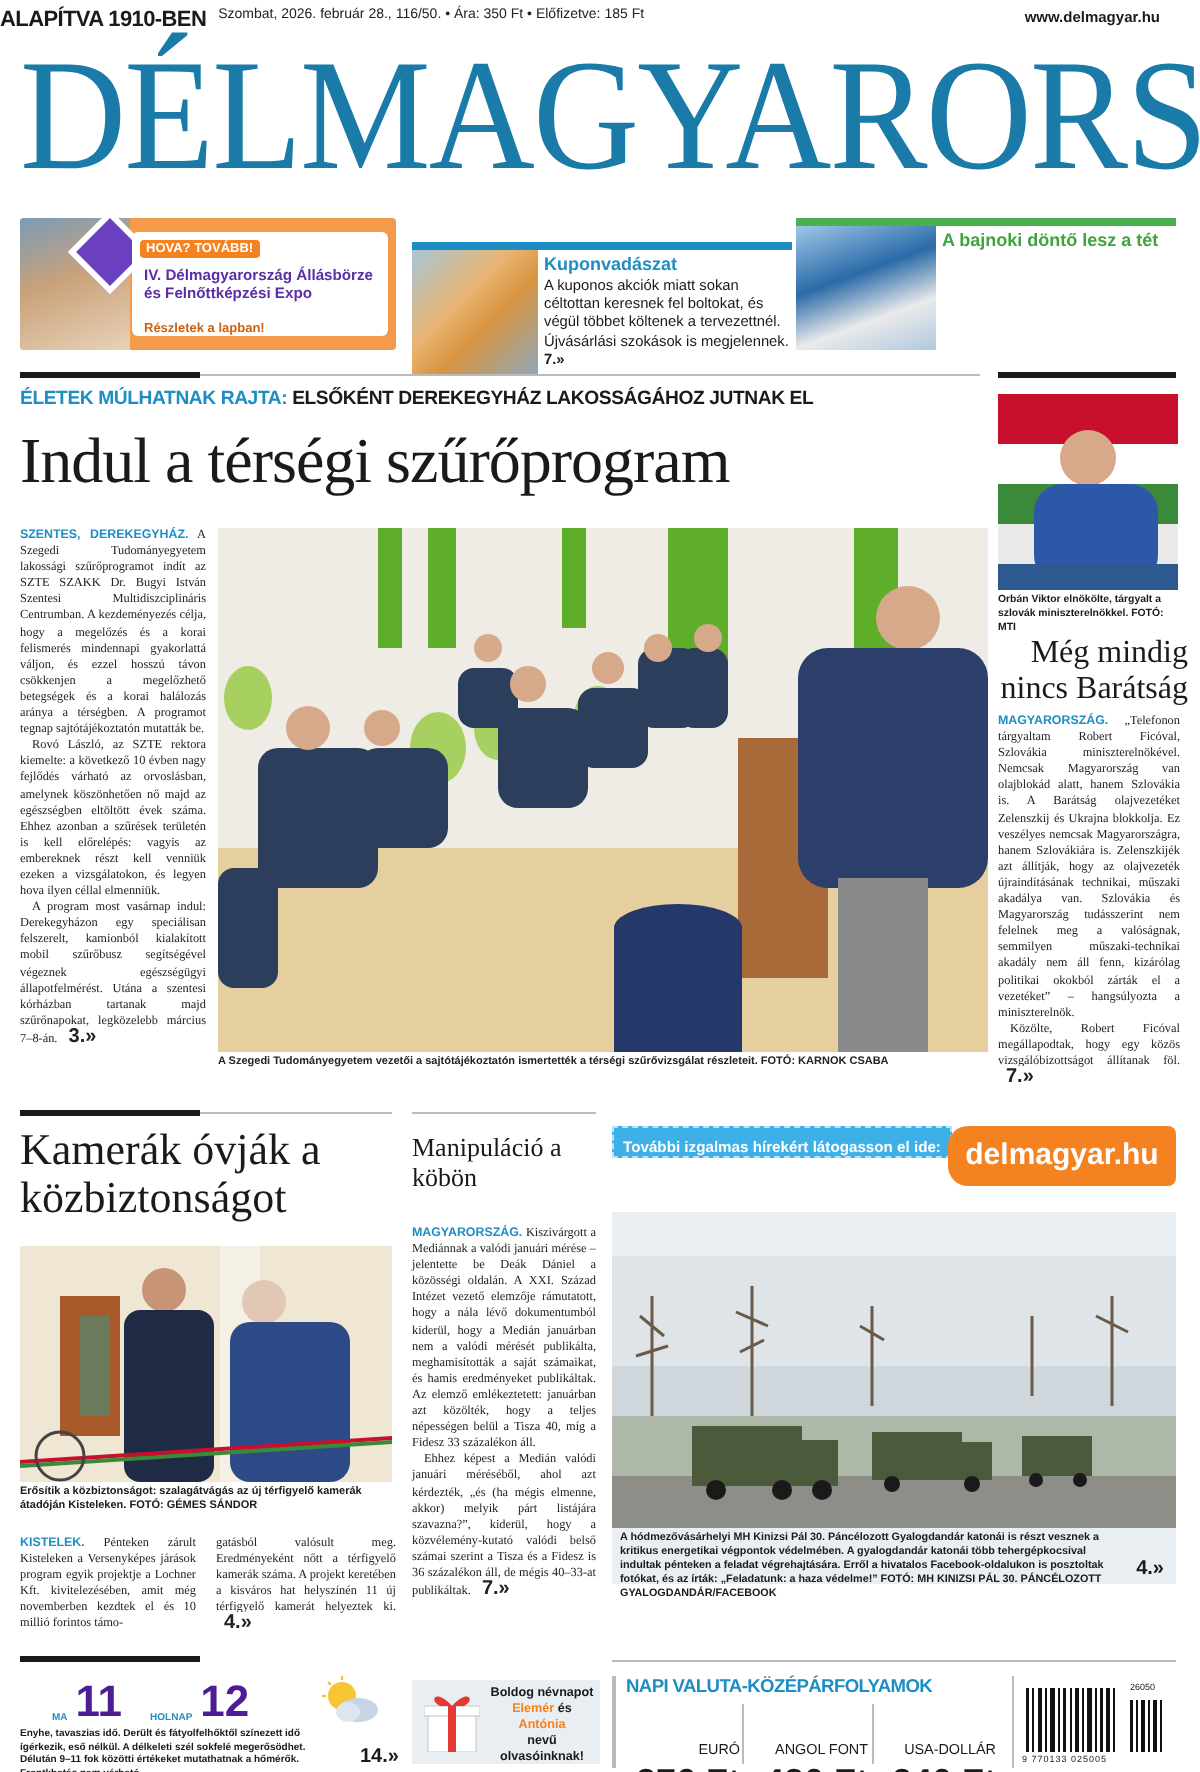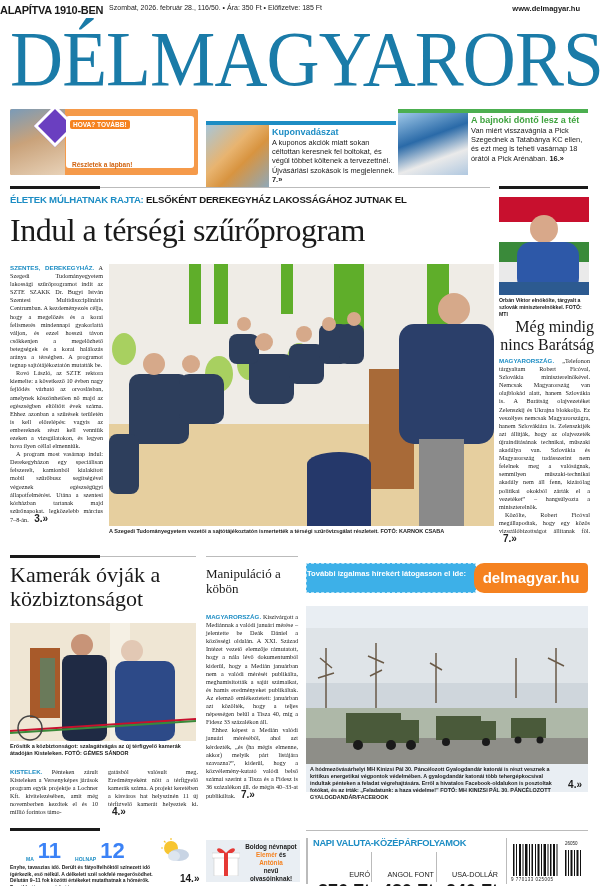--- a/index.html
+++ b/index.html
@@ -62,33 +62,33 @@
   #cam-head { left: 10px; top: 563px; width: 190px; font-family: "Liberation Serif", serif; font-size: 22px; line-height: 24px; }
   #camphoto { left: 10px; top: 623px; width: 186px; height: 118px; overflow: hidden; }
   #camcaption { left: 10px; top: 743px; width: 186px; font-size: 5.5px; font-weight: bold; line-height: 7px; }
   #camtext1 { left: 10px; top: 768px; width: 88px; }
   #camtext2 { left: 108px; top: 768px; width: 90px; }
 
   #manip-head { left: 206px; top: 566px; width: 92px; font-family: "Liberation Serif", serif; font-size: 13px; line-height: 15px; }
   #maniptext { left: 206px; top: 613px; width: 92px; }
 
   #webbanner { left: 306px; top: 563px; width: 282px; height: 30px; }
-  #webbanner .left { position: absolute; left: 0; top: 0; width: 170px; height: 30px; background: #3db0e8; border: 1px dashed #b8e2f6; color: #fff; font-size: 7.6px; font-weight: bold; line-height: 9px; padding-top: 5px; }
+  #webbanner .left { position: absolute; left: 0; top: 0; width: 170px; height: 16px; background: #3db0e8; border: 1px dashed #b8e2f6; color: #fff; font-size: 7.6px; font-weight: bold; text-align: center; line-height: 9px; padding-top: 5px; }
   #webbanner .right { position: absolute; left: 168px; top: 0; width: 114px; height: 30px; background: #f58220; color: #fff; font-size: 15px; font-weight: bold; text-align: center; line-height: 30px; border-radius: 10px 4px 4px 10px; }
 
   #energy { left: 306px; top: 606px; width: 282px; height: 186px; background: #e9eef3; }
   #energy .hdr { position: absolute; left: 0; top: 0; width: 282px; height: 22px; background: #2a7fb0; color: #fff; font-size: 12.5px; font-weight: bold; line-height: 22px; padding-left: 5px; letter-spacing: -0.3px; }
   #energy .photo { position: absolute; left: 0; top: 22px; width: 282px; height: 136px; overflow: hidden; }
   #energy .cap { position: absolute; left: 4px; top: 160px; width: 255px; font-size: 5.4px; font-weight: bold; line-height: 7px; }
   #energy .ref { position: absolute; right: 6px; bottom: 2px; }
 
   
   #weather { left: 10px; top: 838px; width: 188px; height: 46px; }
   #weather .lbl { font-size: 5px; font-weight: bold; color: #1d8dc4; }
-  #weather .num { font-size: 22px; font-weight: bold; color: #3b82f6; line-height: 22px; }
+  #weather .num { font-size: 22px; font-weight: bold; color: #4c1d95; line-height: 22px; }
   #weather .txt { position: absolute; left: 0; top: 26px; width: 160px; font-size: 5px; font-weight: bold; line-height: 6.5px; }
   #weather .ref { position: absolute; left: 166px; top: 35px; }
 
   #nameday { left: 206px; top: 840px; width: 94px; height: 42px; background: #e9eef3; }
   #nameday .gift { position: absolute; left: 6px; top: 4px; width: 28px; height: 32px; }
   #nameday .txt { position: absolute; left: 38px; top: 3px; width: 54px; font-size: 6.3px; font-weight: bold; text-align: center; line-height: 8px; }
   #nameday .hl { color: #f58220; }
 
   #fx { left: 306px; top: 838px; width: 192px; height: 46px; border-left: 2px solid #bbb; }
   #fx .hdr { position: absolute; left: 5px; top: 0; font-size: 9.3px; font-weight: bold; color: #1d8dc4; letter-spacing: -0.3px; }
@@ -110,35 +110,35 @@
   <span id="website">www.delmagyar.hu</span>
 </div>
 
 <div id="masthead" class="abs">DÉLMAGYARORSZÁG</div>
 
 <div id="promo1" class="abs">
   <div class="person"></div>
   <div class="diamond"></div>
   <div class="card"></div>
   <span class="badge">HOVA? TOVÁBB!</span>
+  <div class="title">IV. Délmagyarország Állásbörze és Felnőttképzési Expo</div>
   <div class="more">Részletek a lapban!</div>
 </div>
 
 <div id="promo2" class="abs">
   <div class="bar"></div>
   <div class="img"></div>
   <div class="hdr">Kuponvadászat</div>
   <div class="txt"><span>A kuponos akciók miatt sokan céltottan keresnek fel boltokat, és végül többet költenek a tervezettnél. Újvásárlási szokások is megjelennek.</span> <b>7.»</b></div>
 </div>
 
 <div id="promo3" class="abs">
   <div class="bar"></div>
   <div class="img"></div>
   <div class="hdr">A bajnoki döntő lesz a tét</div>
-  <div class="txt"><span>Van miért visszavágnia a Pick Szegednek a Tatabánya KC ellen, és ezt meg is teheti vasárnap 18 órától a Pick Arénában.</span> <b>16.»</b></div>
 </div>
 
 <div class="rule-thick" style="left:10px;top:186px;width:90px;"></div>
 <div class="rule-thin" style="left:100px;top:187px;width:390px;"></div>
 <div class="rule-thick" style="left:499px;top:186px;width:89px;"></div>
 
 <div id="kicker" class="abs">
   <span class="k1">ÉLETEK MÚLHATNAK RAJTA:</span>
   <span>ELSŐKÉNT DEREKEGYHÁZ LAKOSSÁGÁHOZ JUTNAK EL</span>
 </div>

